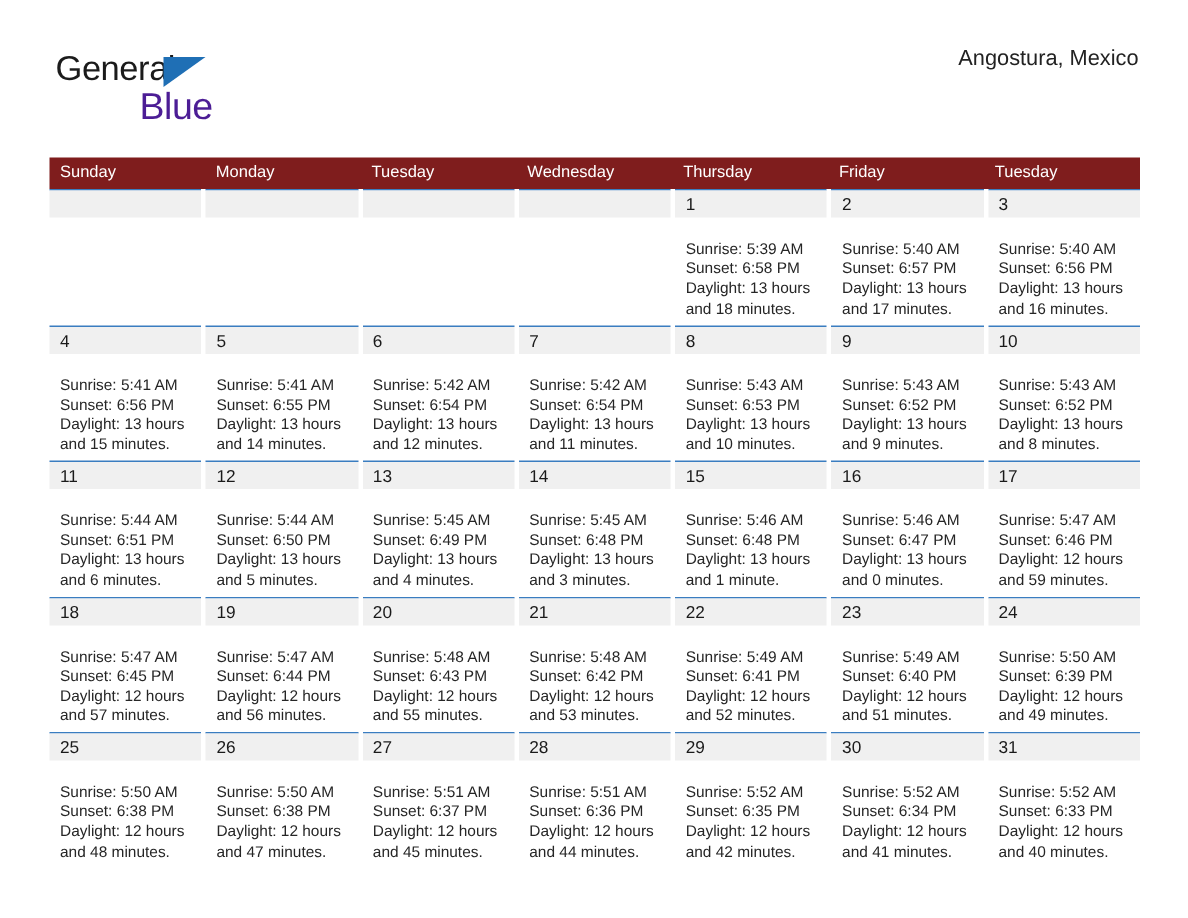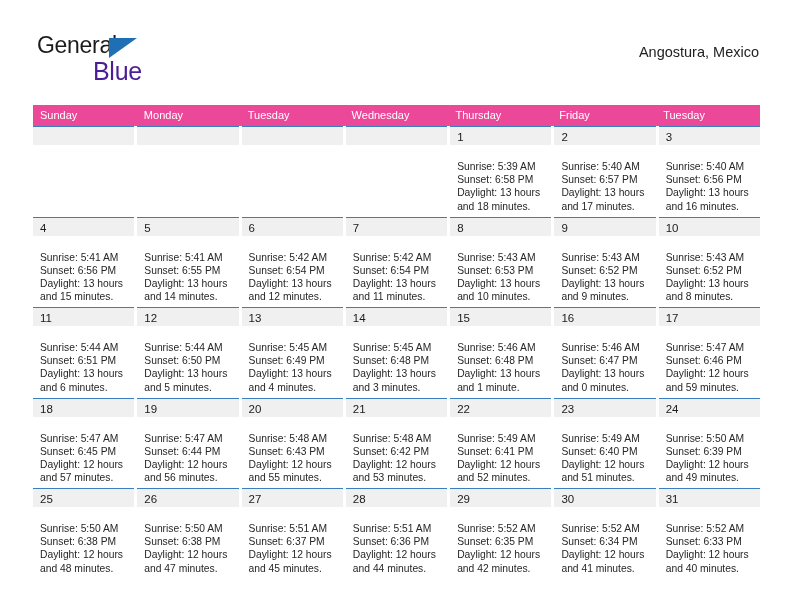--- a/index.html
+++ b/index.html
@@ -61,34 +61,34 @@
     color: #111111;
     font-weight: 400;
     line-height: 34px;
     white-space: nowrap;
   }
   .cal-subtitle {
     font-size: 14.5px;
     color: #222222;
     font-weight: 400;
     line-height: 20px;
-    margin-top: 16px;
+    margin-top: 3px;
     white-space: nowrap;
   }
 
   
   .calendar {
     position: absolute;
     left: 33px; top: 105px;
     width: 727px;
   }
   .weekdays {
     display: flex;
     width: 100%;
-    background: #ec4899;
+    background: #7f1d1d;
     height: 21px;
   }
   .weekday {
     flex: 1 1 0;
     color: #ffffff;
     font-size: 11px;
     line-height: 21px;
     padding-left: 7px;
     white-space: nowrap;
   }

